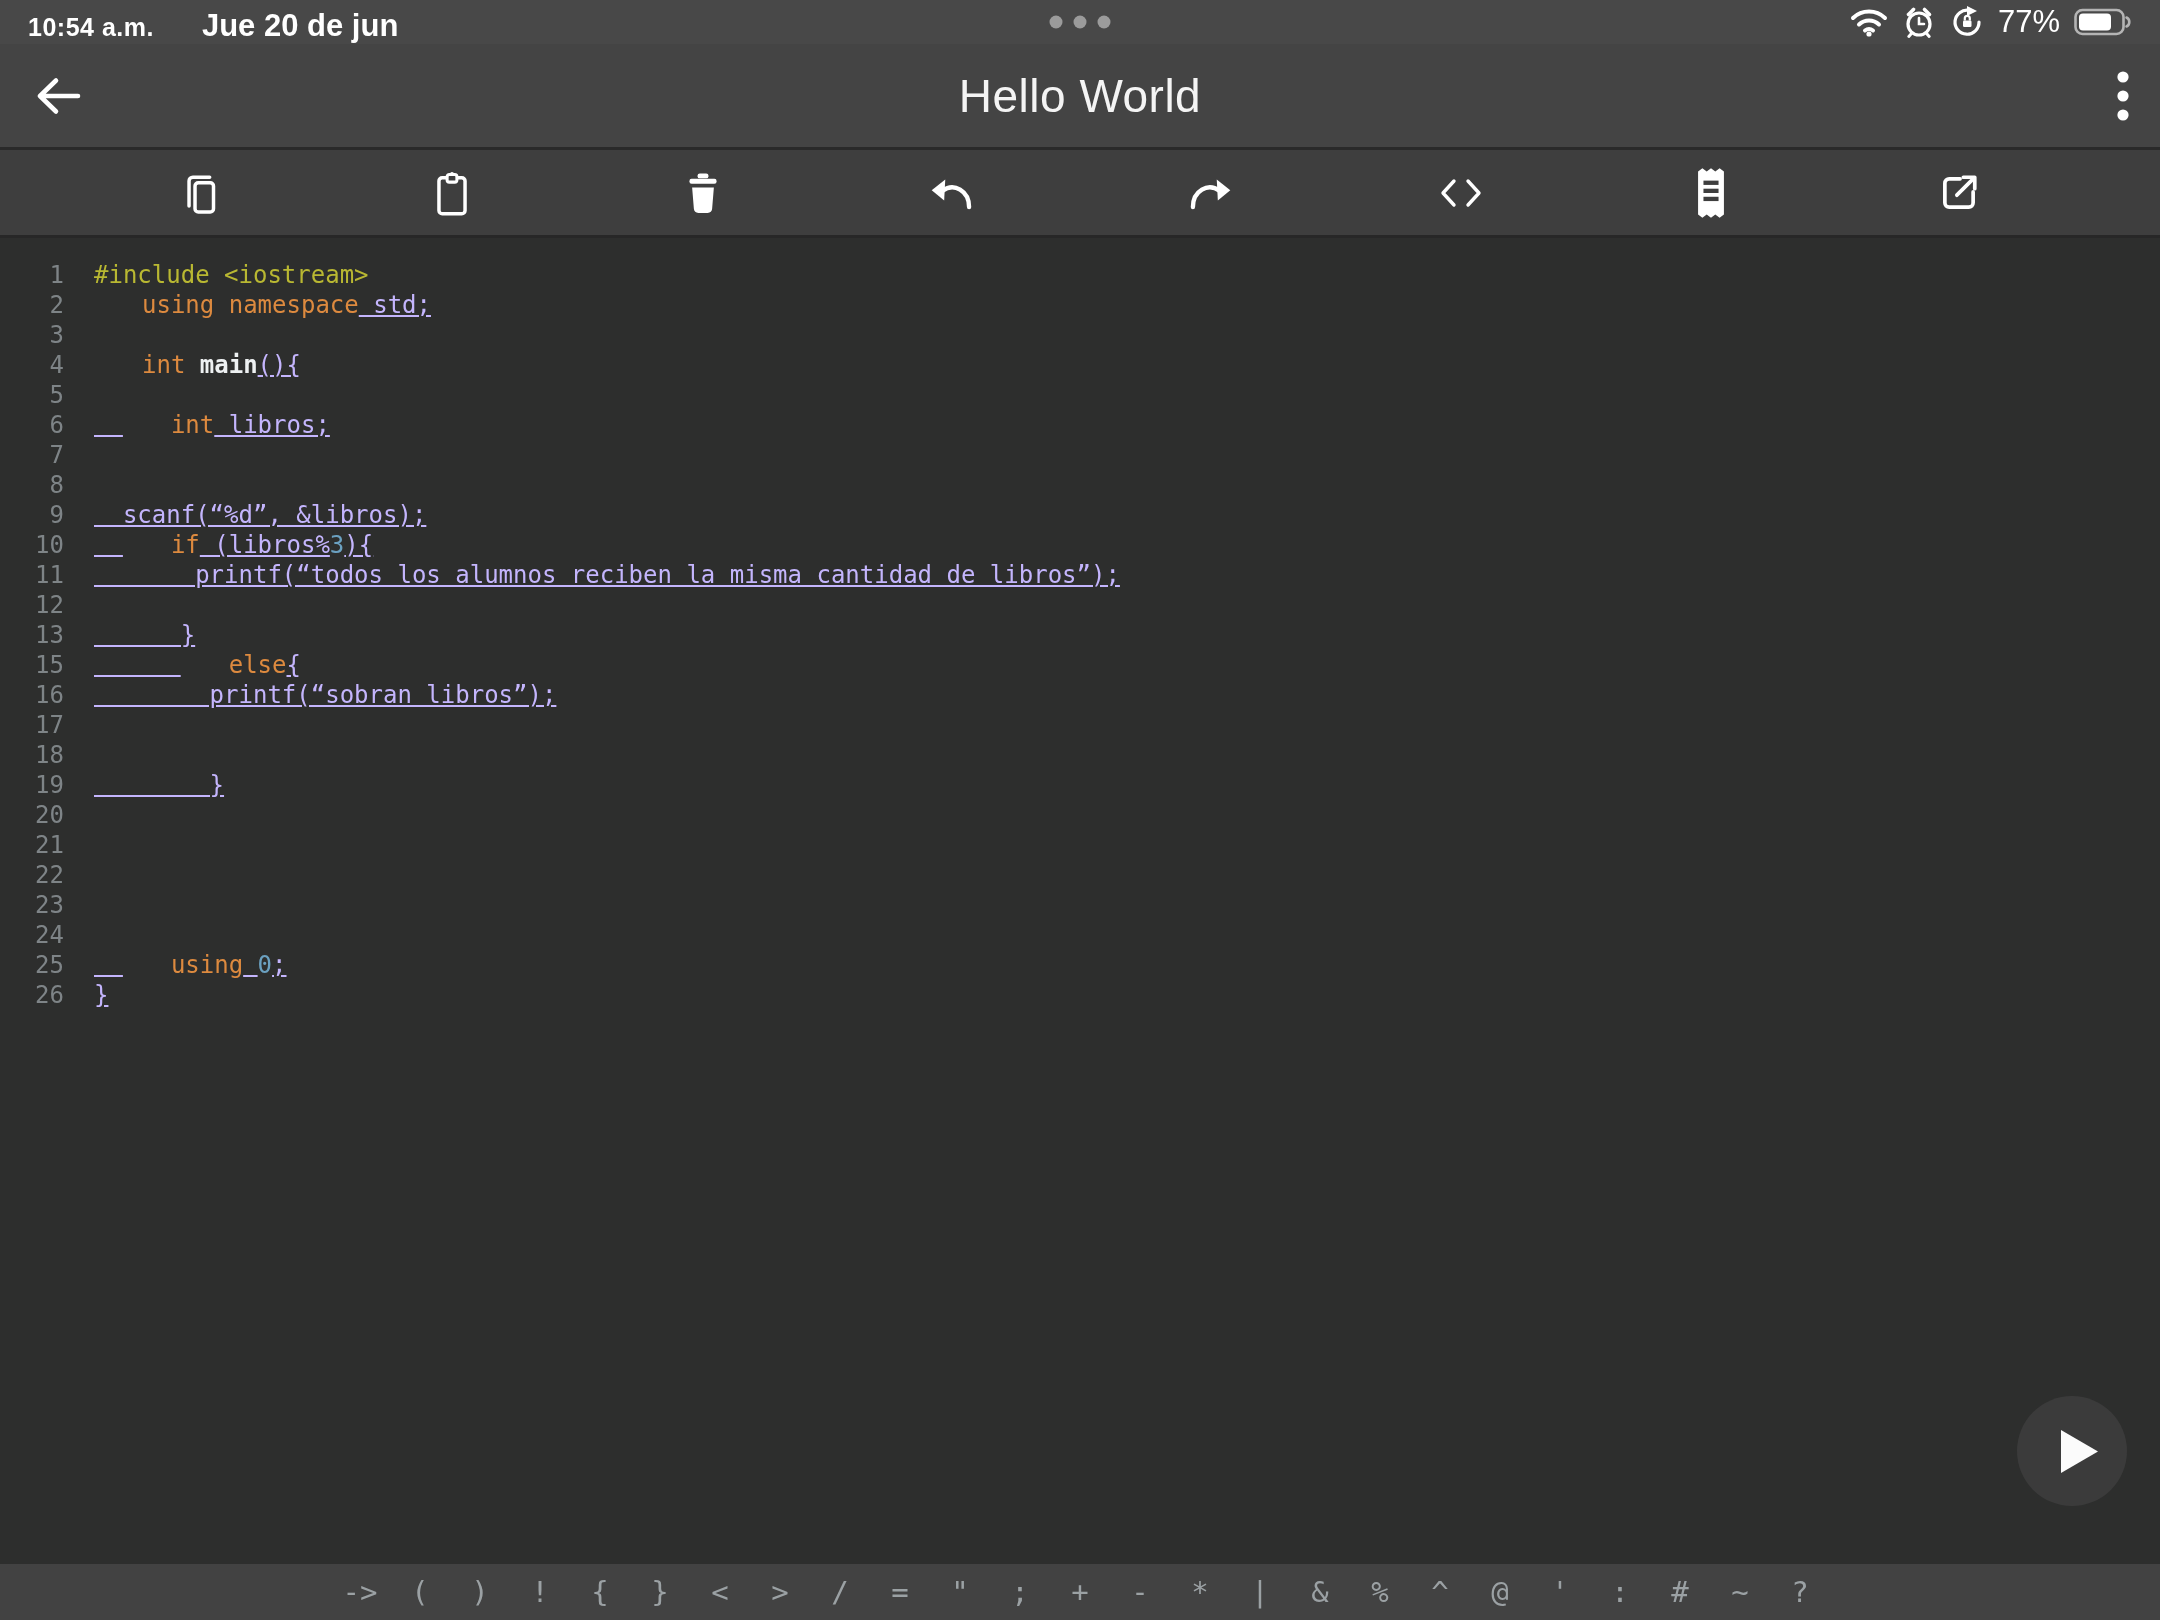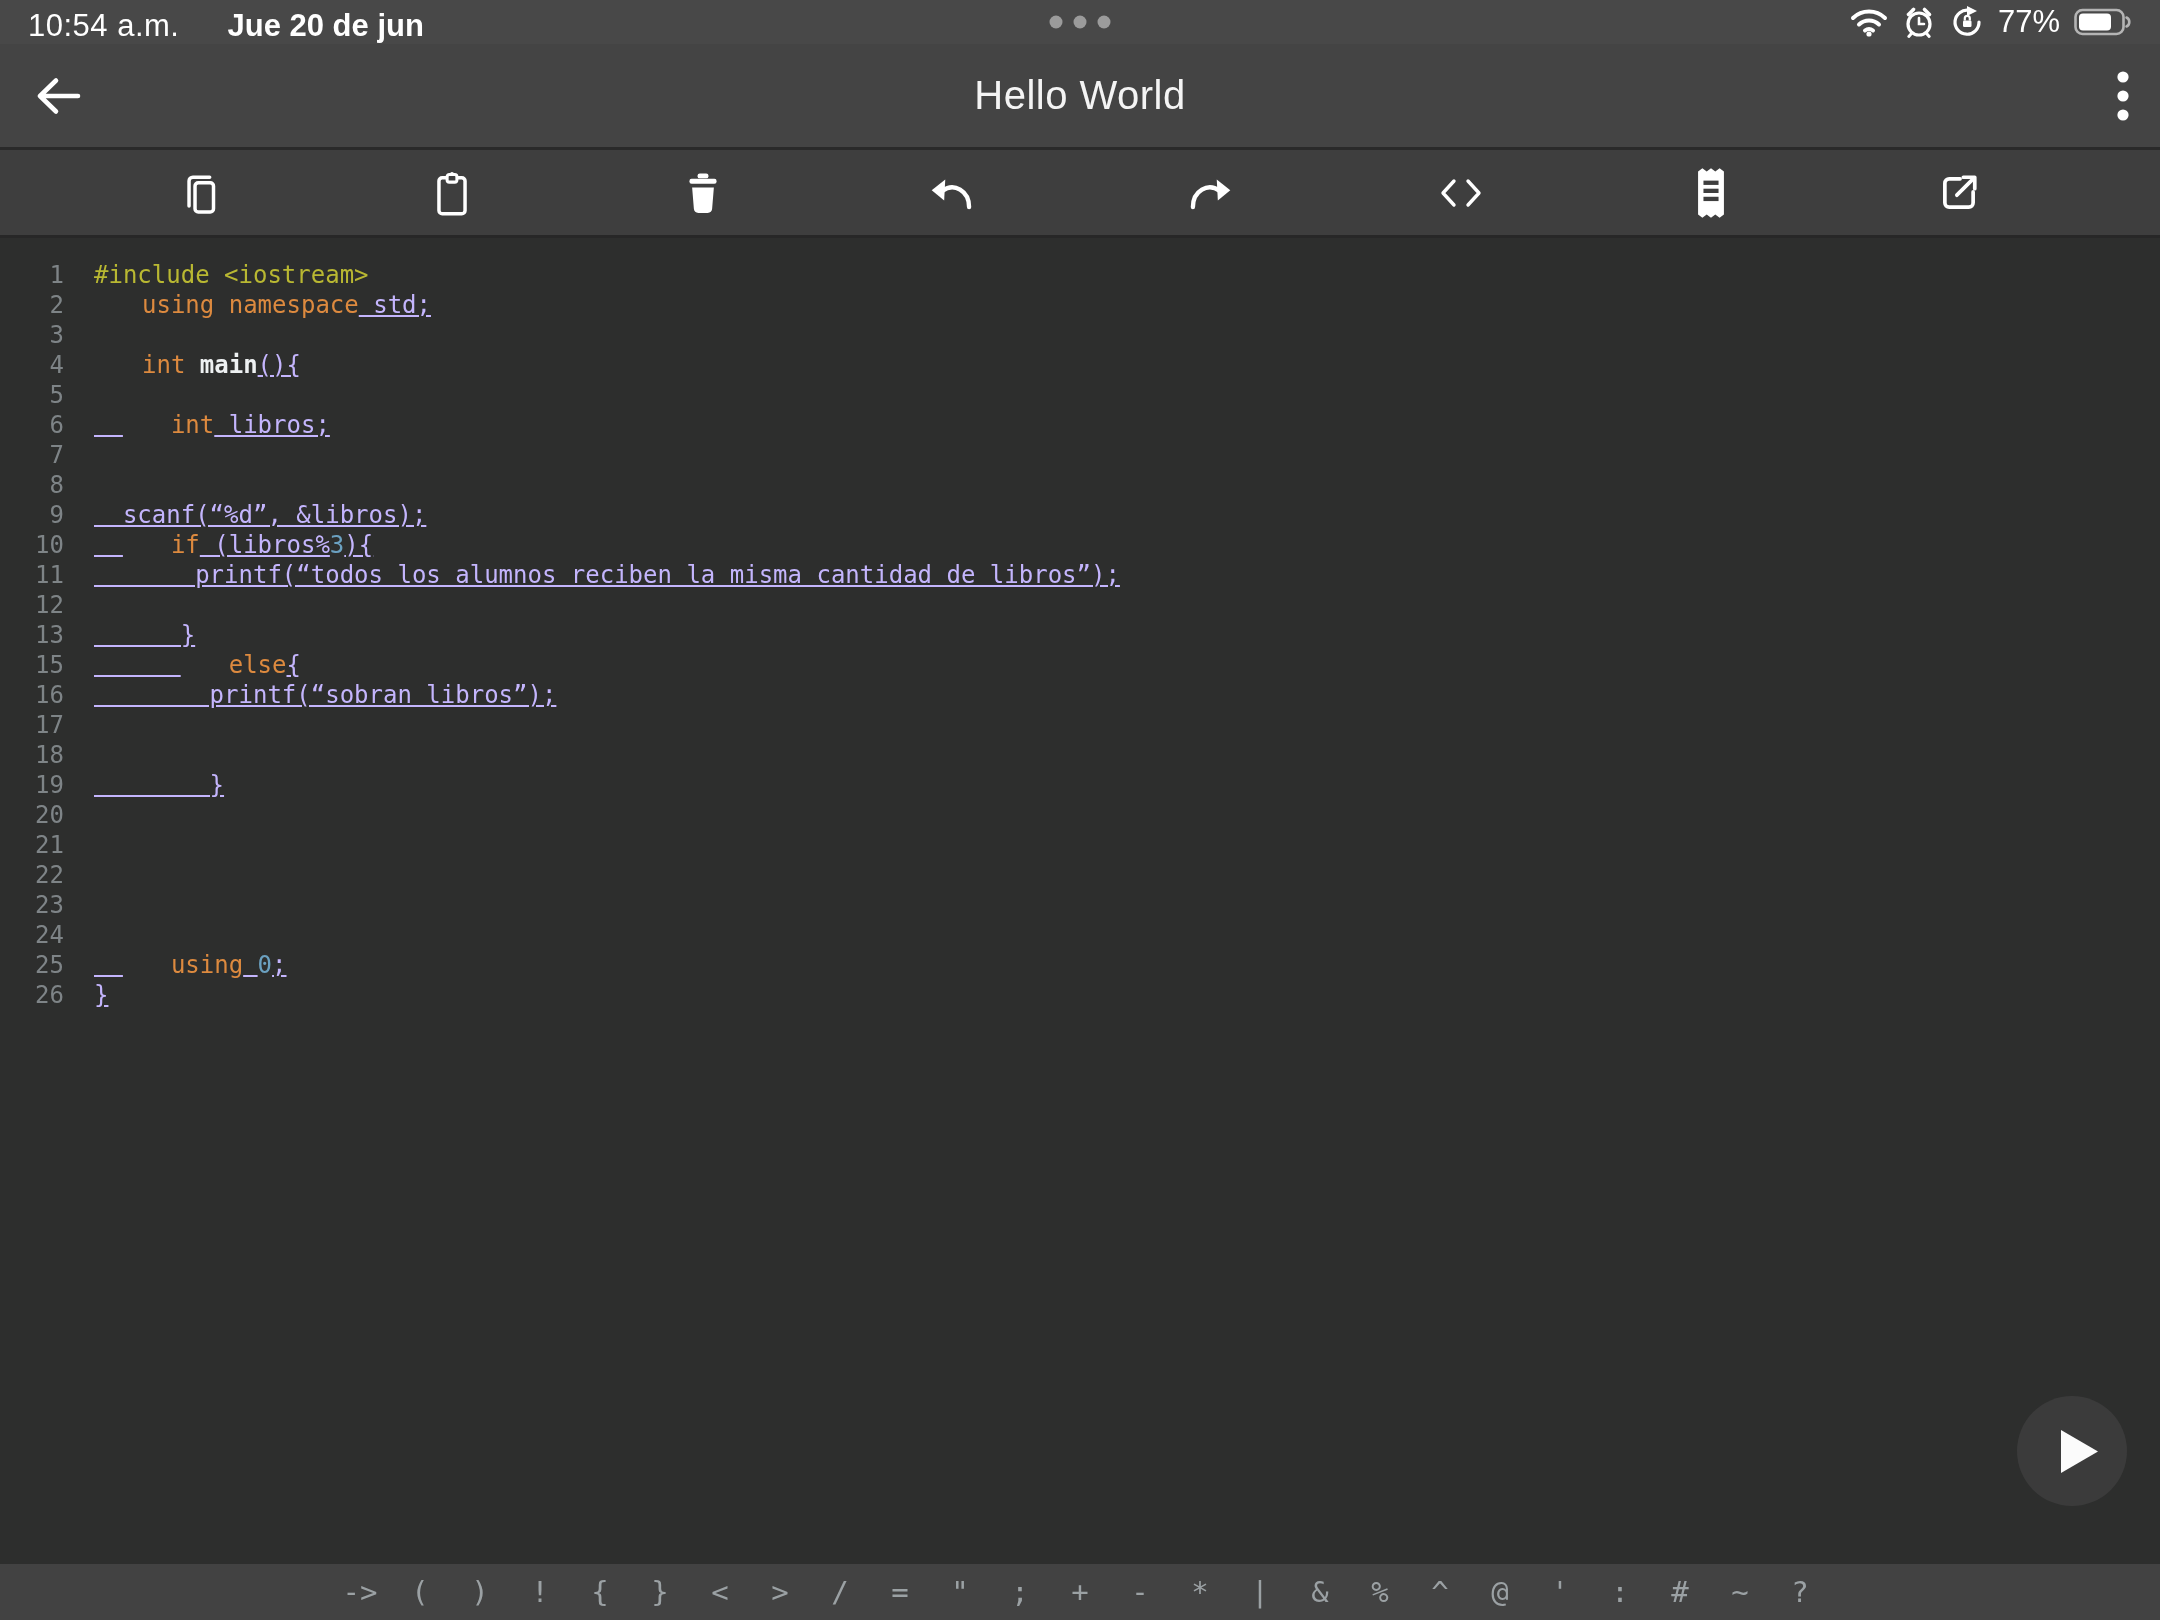--- a/index.html
+++ b/index.html
@@ -12,36 +12,36 @@
     -webkit-font-smoothing:antialiased;
   }
 
   
   .status-bar {
     height:44px; background:#484848; color:#ffffff;
     display:flex; align-items:center; justify-content:space-between;
     padding:0 28px; position:relative;
   }
   .status-left { display:flex; align-items:baseline; gap:0; }
-  .status-time { font-size:31px; font-weight:400; letter-spacing:.5px; }
+  .status-time { font-size:25px; font-weight:700; letter-spacing:.5px; }
   .status-date { font-size:31px; font-weight:600; margin-left:48px;margin-top:8px; }
   .multitask-dots { position:absolute; left:50%; top:50%; transform:translate(-50%,-50%); display:flex; gap:11px; }
   .multitask-dots span { width:13px; height:13px; border-radius:50%; background:#9b9b9b; display:block; }
   .status-right { display:flex; align-items:center; gap:14px; }
   .battery-pct { font-size:31px; font-weight:400; }
 
   
   .title-bar {
     height:106px; background:#444444; position:relative;
     display:flex; align-items:center; justify-content:center;
     border-bottom:3px solid #2a2a2a;
   }
   .back-button { position:absolute; left:30px; top:50%; transform:translateY(-50%);
     background:none; border:none; cursor:pointer; line-height:0; }
-  .page-title { color:#f4f4f4; font-size:40px; font-weight:400; letter-spacing:.5px; }
+  .page-title { color:#f4f4f4; font-size:46px; font-weight:400; letter-spacing:.5px; }
   .kebab-button { position:absolute; right:30px; top:50%; transform:translateY(-50%);
     background:none; border:none; cursor:pointer; line-height:0; }
 
   
   .toolbar {
     height:88px; background:#3e3e3e;
     display:flex; align-items:center; justify-content:space-between;
     padding:0 172px;
     border-bottom:3px solid #272727;
   }

